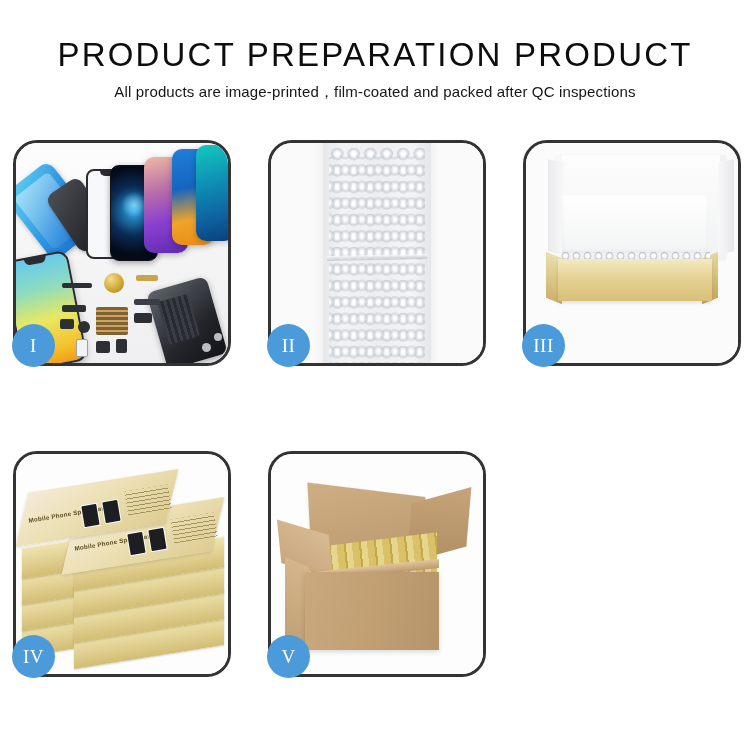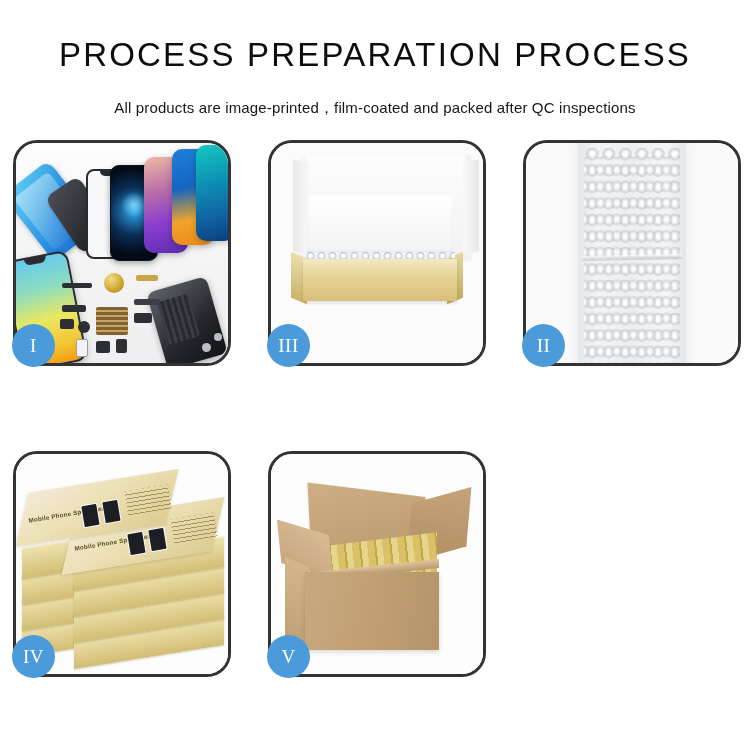--- a/index.html
+++ b/index.html
@@ -18,21 +18,21 @@
     margin:0;
     padding-top:38px;
     font-size:33px;
     font-weight:500;
     letter-spacing:2.2px;
     color:#0d0d0d;
     line-height:1.04;
     white-space:nowrap;
   }
   .subtitle{
-    margin:16px;
+    margin:0;
     padding-top:11px;
     font-size:15px;
     font-weight:400;
     letter-spacing:.15px;
     color:#161616;
     white-space:nowrap;
   }
 
   
   .grid{
@@ -313,21 +313,21 @@
     transform:skewY(-17deg);opacity:.85;
   }
   .c6-notch{position:absolute;width:16px;height:14px;background:rgba(125,98,62,.42);border-radius:2px;}
 </style>
 </head>
 <body>
 
 <div class="page">
 
   <div class="header">
-    <h1 class="title">PROCESS PREPARATION PROCESS</h1>
+    <h1 class="title">PRODUCT PREPARATION PRODUCT</h1>
     <p class="subtitle">All products are image-printed，film-coated and packed after QC inspections</p>
   </div>
 
   <div class="grid">
 
     <div class="panel">
       <div class="panel-inner p1">
         <div class="phone ph-a"></div>
         <div class="phone ph-b"></div>
         <div class="phone ph-glass"></div>
@@ -349,40 +349,40 @@
         <div class="bar" style="left:60px;top:196px;width:10px;height:16px;background:#f2f3f5;border:1px solid #9aa0a8;"></div>
         <div class="bar" style="left:80px;top:198px;width:14px;height:12px;"></div>
         <div class="bar" style="left:100px;top:196px;width:11px;height:14px;"></div>
         <div class="bar" style="left:186px;top:200px;width:9px;height:9px;border-radius:50%;background:#b9bec5;"></div>
         <div class="bar" style="left:198px;top:190px;width:8px;height:8px;border-radius:50%;background:#b9bec5;"></div>
       </div>
       <div class="badge">I</div>
     </div>
 
     <div class="panel">
+      <div class="panel-inner p2">
+        <div class="wrap-sheet">
+          <div class="bubbles"></div>
+          <div class="bubbles2"></div>
+          <div class="wrap-seam"></div>
+        </div>
+      </div>
+      <div class="badge">II</div>
+    </div>
+
+    <div class="panel">
       <div class="panel-inner p3">
         <div class="b3-lid"></div>
         <div class="b3-white"></div>
         <div class="b3-lipL"></div>
         <div class="b3-lipR"></div>
         <div class="b3-inner"></div>
         <div class="b3-front"></div>
       </div>
       <div class="badge">III</div>
-    </div>
-
-    <div class="panel">
-      <div class="panel-inner p2">
-        <div class="wrap-sheet">
-          <div class="bubbles"></div>
-          <div class="bubbles2"></div>
-          <div class="wrap-seam"></div>
-        </div>
-      </div>
-      <div class="badge">II</div>
     </div>
 
     <div class="panel">
       <div class="panel-inner p4">
 
         <div class="stackbox" style="left:6px;top:160px;"></div>
         <div class="stackbox" style="left:6px;top:134px;"></div>
         <div class="stackbox" style="left:6px;top:108px;"></div>
         <div class="stackbox" style="left:6px;top:82px;"></div>
 

